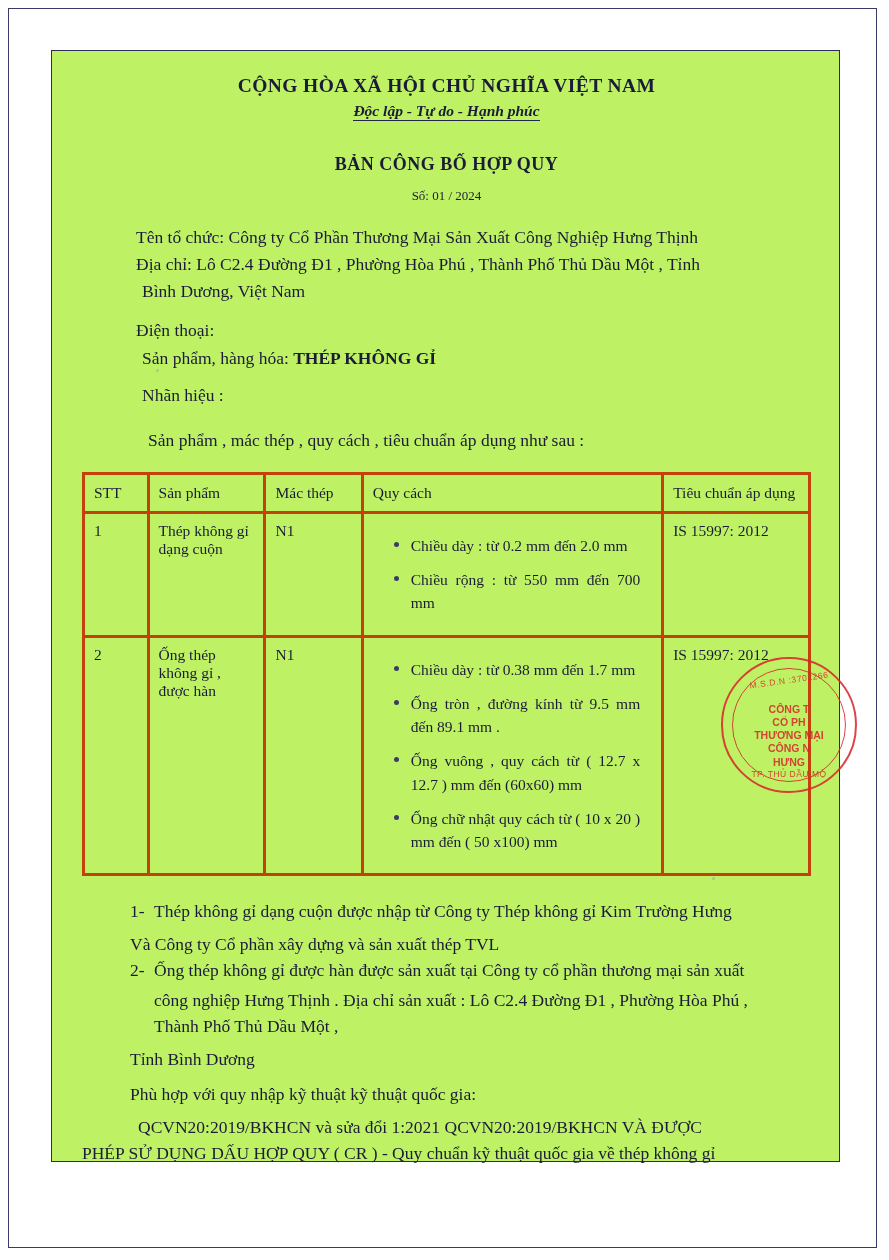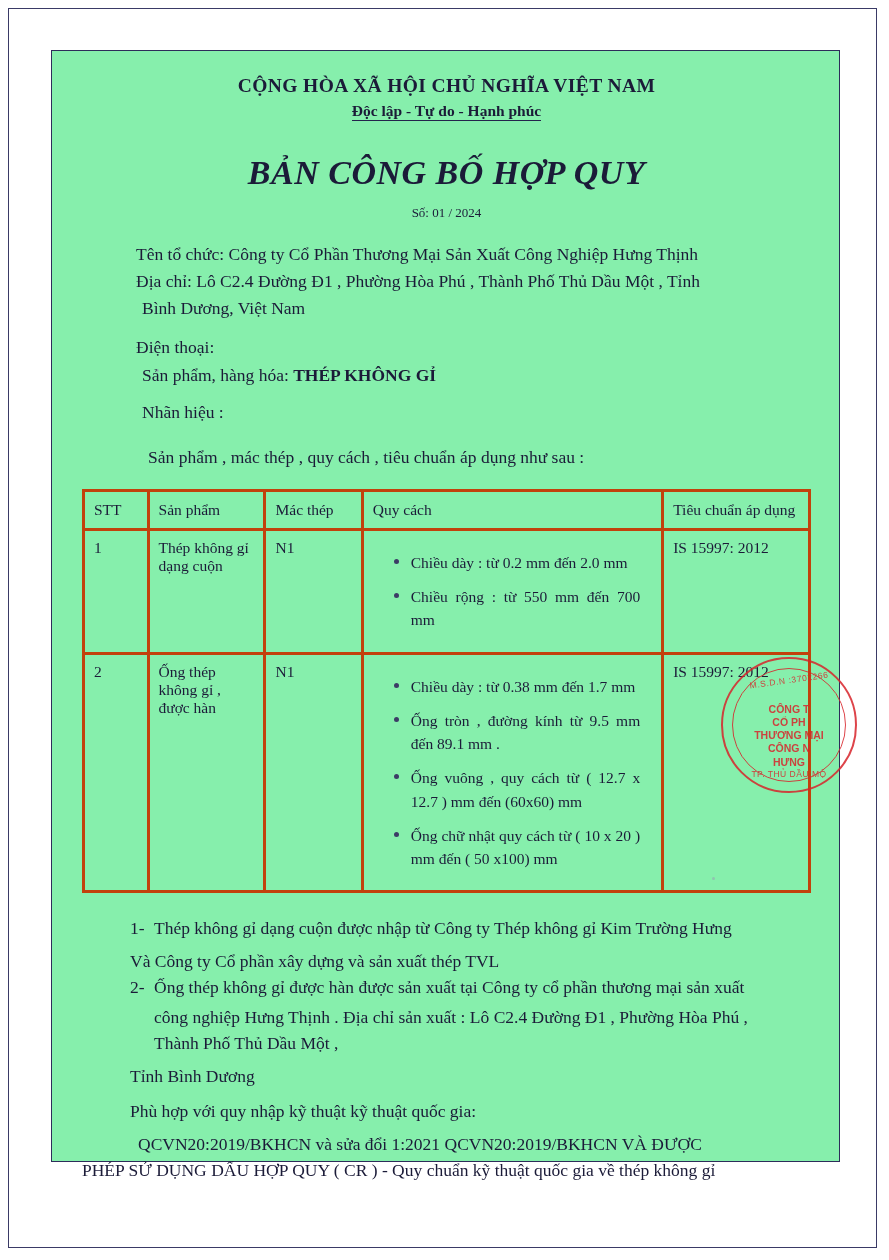--- a/index.html
+++ b/index.html
@@ -26,21 +26,21 @@
     box-sizing: border-box;
   }
   .page {
     position: absolute;
     left: 51px;
     top: 50px;
     width: 789px;
     height: 1112px;
     border: 1px solid #2d2d5a;
     box-sizing: border-box;
-    background: #86efac;
+    background: #bef264;
   }
   .inner {
     position: absolute;
     left: 0;
     top: 0;
     width: 789px;
     padding: 18px 30px 10px 30px;
     box-sizing: border-box;
   }
   .center { text-align: center; }
@@ -51,27 +51,27 @@
     margin-top: 6px;
   }
   .motto {
     font-weight: bold;
     font-size: 15.5px;
     margin-top: 5px;
   }
   .motto span {
     border-bottom: 1px solid #24244c;
     padding-bottom: 1px;
+    font-style: italic;
   }
   .doc-title {
     font-weight: bold;
-    font-size: 34px;
+    font-size: 18px;
     letter-spacing: 0.5px;
     margin-top: 34px;
-    font-style: italic;
   }
   .doc-number {
     font-size: 13px;
     margin-top: 13px;
   }
   .body-block {
     margin-top: 20px;
     font-size: 17.5px;
     line-height: 1.55;
   }

